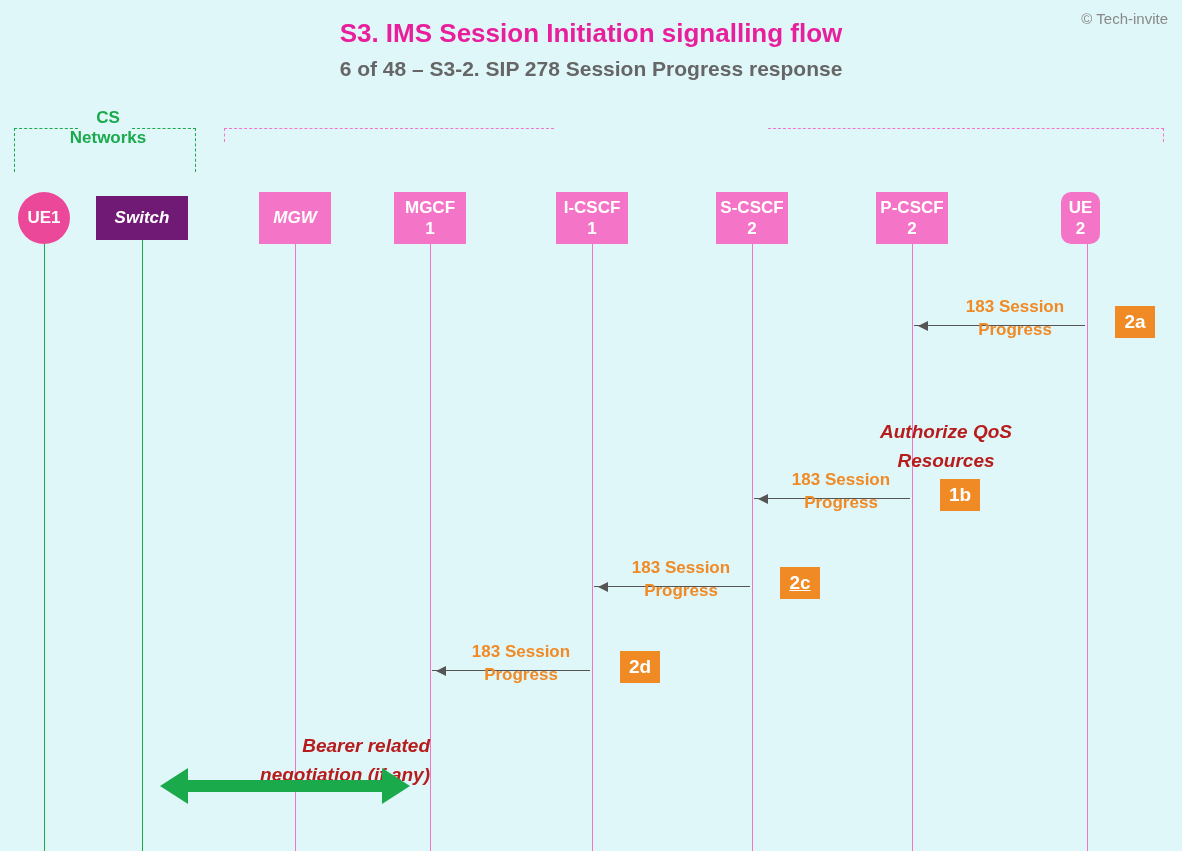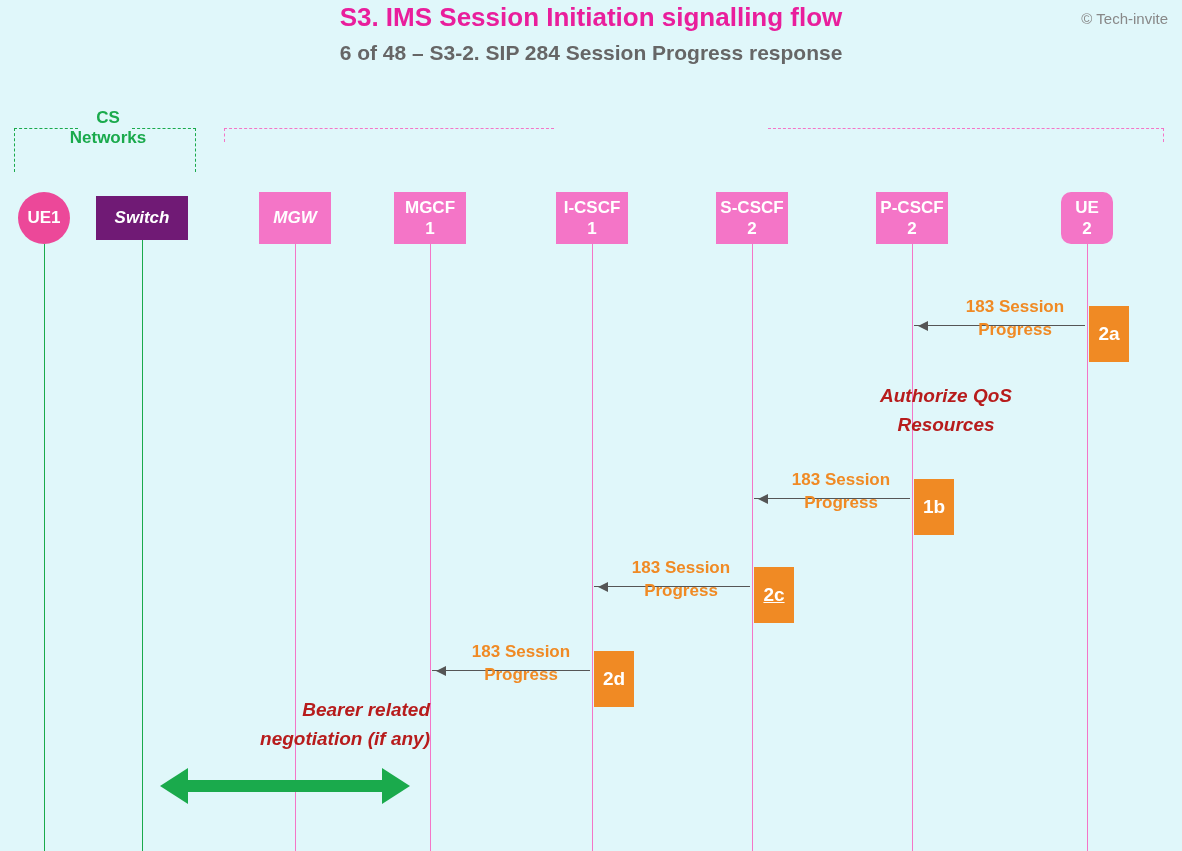--- a/index.html
+++ b/index.html
@@ -16,21 +16,21 @@
     top: 10px;
     right: 14px;
     color: #888;
     font-size: 15px;
   }
   .title-main {
     text-align: center;
     color: #e91e9c;
     font-size: 26px;
     font-weight: bold;
-    padding-top: 2px;
+    padding-top: 18px;
   }
   .title-sub {
     text-align: center;
     color: #666;
     font-size: 21px;
     font-weight: bold;
     padding-top: 8px;
   }
   .canvas {
     position: absolute;
@@ -68,21 +68,21 @@
     background: #ec4899;
   }
   .node.green {
     background: #701a75;
     width: 92px; height: 44px; font-style: italic;
   }
   .node.pink {
     background: #f475c7;
     width: 72px; height: 52px;
   }
-  .node.pink.rounded { border-radius: 10px; width: 52px; }
+  .node.pink.rounded { border-radius: 10px; width: 39px; }
   
   .lifeline {
     position: absolute;
     top: 144px;
     height: 700px;
     width: 0;
     border-left: 1.5px solid;
   }
   .ll-green { border-color: #1aaa4c; }
   .ll-pink { border-color: #f475c7; }
@@ -109,33 +109,35 @@
     line-height: 1.35;
     width: 150px;
   }
   .step-box {
     position: absolute;
     background: #f08a24;
     color: #fff;
     font-weight: bold;
     font-size: 19px;
     width: 40px;
-    height: 56px;
+    height: 32px;
     display: flex;
     align-items: center;
     justify-content: center;
+    margin-left: 26px;
   }
   .note {
     position: absolute;
     color: #b71c1c;
     font-style: italic;
     font-weight: bold;
     font-size: 19px;
     text-align: center;
     line-height: 1.5;
+    margin-top: 36px;
   }
   
   .bearer-arrow {
     position: absolute;
     background: #1aaa4c;
     height: 12px;
   }
   .bearer-arrow::before, .bearer-arrow::after {
     content:'';
     position:absolute;
@@ -143,21 +145,21 @@
     border: 18px solid transparent;
   }
   .bearer-arrow::before { left:-28px; border-right: 28px solid #1aaa4c; }
   .bearer-arrow::after  { right:-28px; border-left: 28px solid #1aaa4c; }
 </style>
 </head>
 <body>
 
 <div class="copyright">© Tech-invite</div>
 <div class="title-main">S3. IMS Session Initiation signalling flow</div>
-<div class="title-sub">6 of 48 – S3-2. SIP 284 Session Progress response</div>
+<div class="title-sub">6 of 48 – S3-2. SIP 278 Session Progress response</div>
 
 <div class="canvas">
 
   <div class="group-label cs-label">CS<br>Networks</div>
 
   <div style="position:absolute;top:28px;left:14px;width:64px;height:44px;border-left:1.5px dashed #1aaa4c;border-top:1.5px dashed #1aaa4c;"></div>
   <div style="position:absolute;top:28px;left:132px;width:64px;height:44px;border-right:1.5px dashed #1aaa4c;border-top:1.5px dashed #1aaa4c;"></div>
   <div style="position:absolute;top:28px;left:224px;width:330px;height:14px;border-left:1.5px dashed #f475c7;border-top:1.5px dashed #f475c7;"></div>
   <div style="position:absolute;top:28px;left:768px;width:396px;height:14px;border-right:1.5px dashed #f475c7;border-top:1.5px dashed #f475c7;"></div>
 

